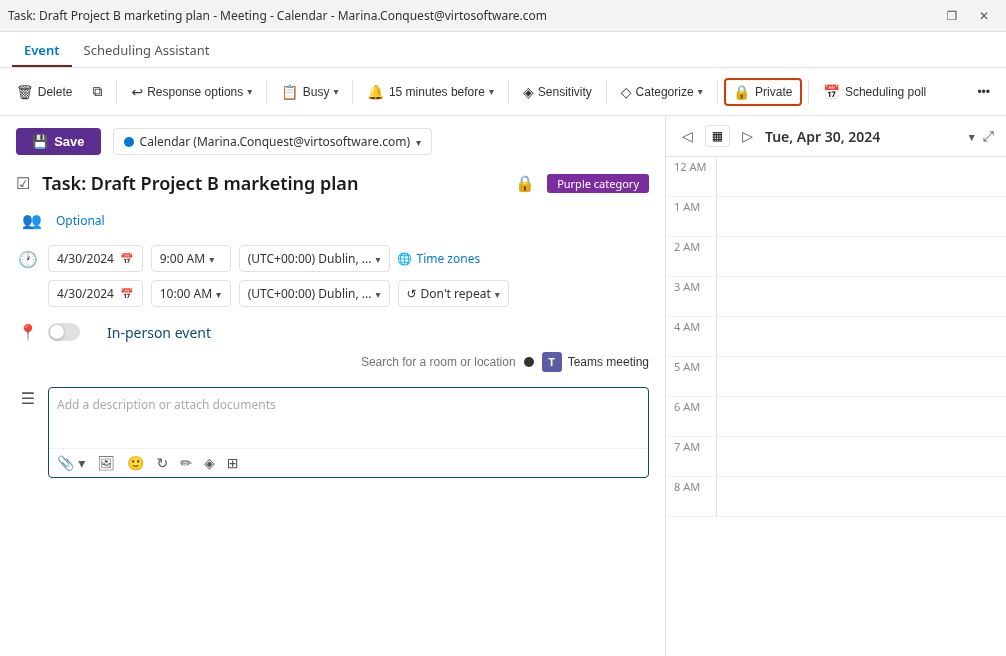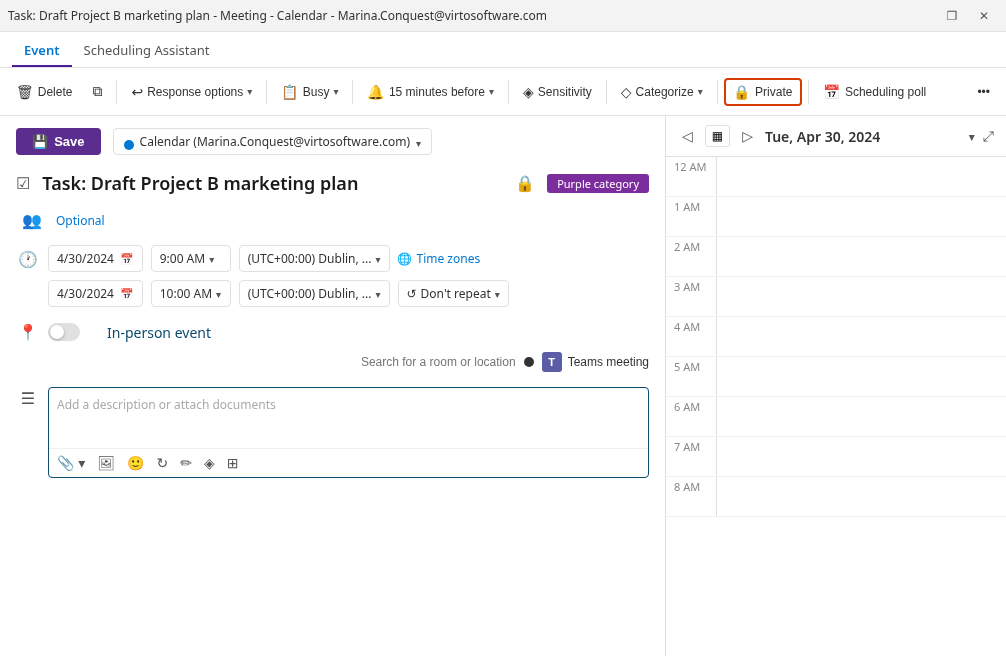--- a/index.html
+++ b/index.html
@@ -30,21 +30,21 @@
     }
     .tab {
       padding: 6px 12px;
       font-size: 13px;
       cursor: pointer;
       color: #555;
       border-bottom: 2px solid transparent;
     }
     .tab.active {
       color: #0078d4;
-      border-bottom: 2px solid #4c1d95;
+      border-bottom: 2px solid #7f1d1d;
       font-weight: 600;
     }
     
     
     .toolbar {
       height: 48px;
       display: flex;
       align-items: center;
       padding: 0 8px;
       gap: 4px;
@@ -102,21 +102,21 @@
       border-radius: 4px;
       cursor: pointer;
       font-size: 13px;
       font-weight: 600;
       display: flex;
       align-items: center;
       gap: 6px;
     }
     .calendar-select {
       display: flex;
-      align-items: flex-end;
+      align-items: center;
       gap: 6px;
       border: 1px solid #e0e0e0;
       border-radius: 4px;
       padding: 4px 10px;
       cursor: pointer;
       font-size: 12px;
       color: #333;
     }
     .cal-dot { width: 10px; height: 10px; border-radius: 50%; background: #0078d4; display: inline-block; }
     

